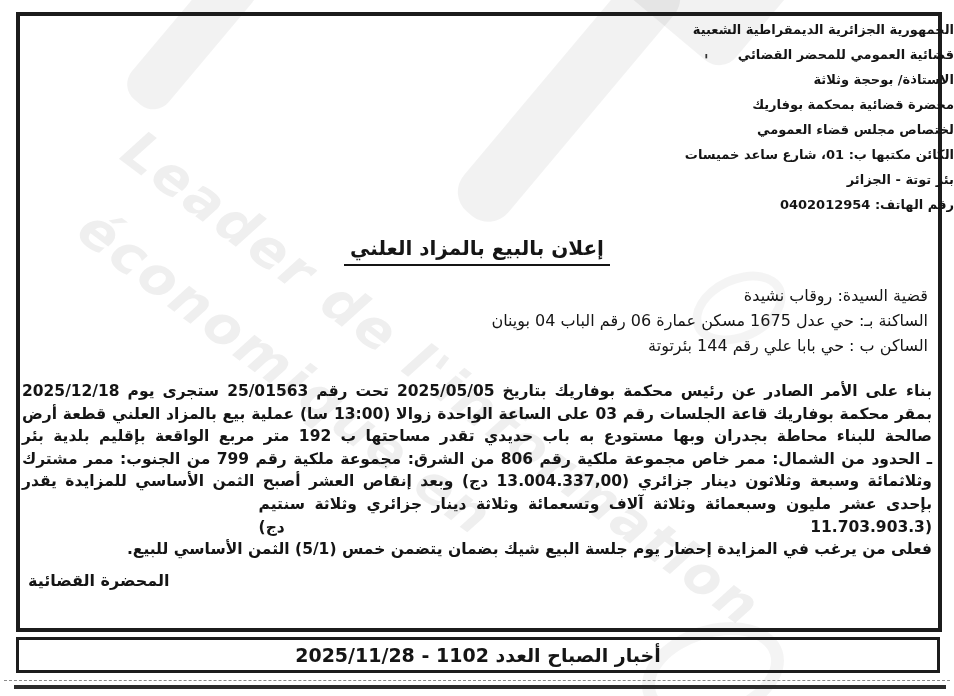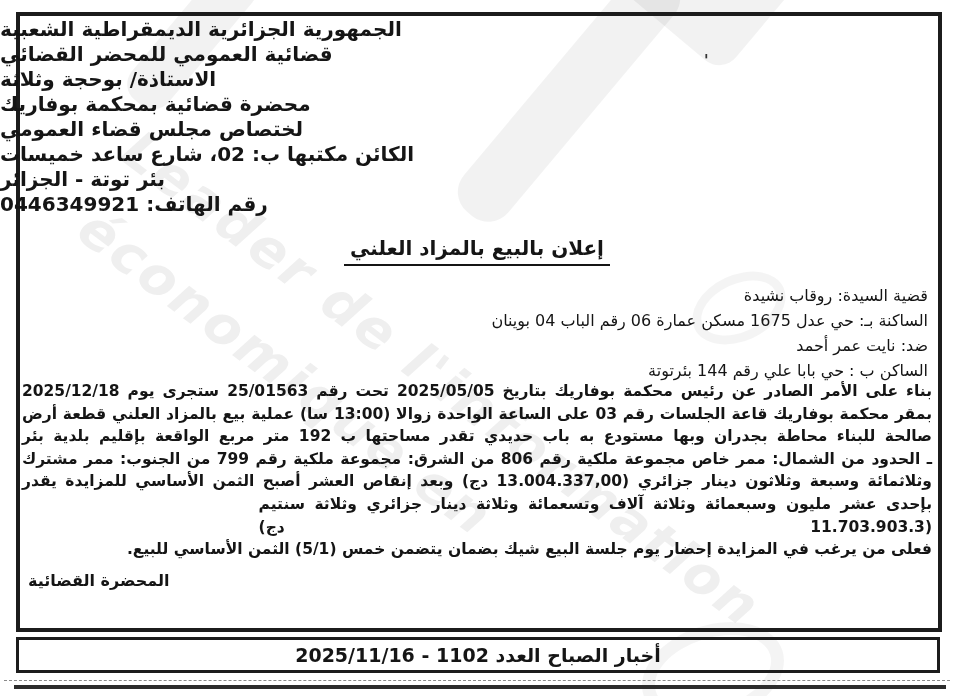--- a/index.html
+++ b/index.html
@@ -16,22 +16,22 @@
   .wm-ring{
     position:absolute;border:13px solid rgba(0,0,0,0.045);border-radius:50%;
     background:transparent;pointer-events:none;
   }
   
   .doc-frame{
     position:absolute;left:16px;top:12px;width:918px;height:612px;
     border:4px solid #1c1c1c;background:transparent;
   }
   .header{
-    position:absolute;top:17px;left:0;right:0;text-align:left;
-    font-weight:bold;font-size:20px;line-height:25px;direction:rtl;
+    position:absolute;top:17px;left:0;right:0;text-align:right;
+    font-weight:bold;font-size:13px;line-height:25px;direction:rtl;
   }
   .title-wrap{position:absolute;top:236px;left:0;right:0;text-align:center;direction:rtl;}
   .title-wrap span{
     display:inline-block;font-weight:bold;font-size:20px;
     border-bottom:2.5px solid #151515;padding:0 6px 4px 6px;
   }
   .case-block{
     position:absolute;top:283px;right:26px;left:26px;direction:rtl;text-align:right;
     font-weight:normal;font-size:16px;line-height:25px;
   }
@@ -70,48 +70,47 @@
   <div class="doc-frame"></div>
 
   <div class="artifact">'</div>
 
   <div class="header">
     <div>الجمهورية الجزائرية الديمقراطية الشعبية</div>
     <div>قضائية العمومي للمحضر القضائي</div>
     <div>الاستاذة/ بوحجة وثلاثة</div>
     <div>محضرة قضائية بمحكمة بوفاريك</div>
     <div>لختصاص مجلس قضاء العمومي</div>
-    <div>الكائن مكتبها ب: 02، شارع ساعد خميسات</div>
+    <div>الكائن مكتبها ب: 01، شارع ساعد خميسات</div>
     <div>بئر توتة - الجزائر</div>
-    <div>رقم الهاتف: 0446349921</div>
+    <div>رقم الهاتف: 0402012954</div>
   </div>
 
   <div class="title-wrap">
     <span>إعلان بالبيع بالمزاد العلني</span>
   </div>
 
   <div class="case-block">
     <div>قضية السيدة: روقاب نشيدة</div>
     <div>الساكنة بـ: حي عدل 1675 مسكن عمارة 06 رقم الباب 04 بوينان</div>
-    <div>ضد: نايت عمر أحمد</div>
     <div>الساكن ب : حي بابا علي رقم 144 بئرتوتة</div>
   </div>
 
   <div class="para-block">
     <div class="j">بناء على الأمر الصادر عن رئيس محكمة بوفاريك بتاريخ 2025/05/05 تحت رقم 25/01563 ستجرى يوم 2025/12/18</div>
     <div class="j">بمقر محكمة بوفاريك قاعة الجلسات رقم 03 على الساعة الواحدة زوالا (13:00 سا) عملية بيع بالمزاد العلني قطعة أرض</div>
     <div class="j">صالحة للبناء محاطة بجدران وبها مستودع به باب حديدي تقدر مساحتها ب 192 متر مربع الواقعة بإقليم بلدية بئر</div>
     <div class="j">ـ الحدود من الشمال: ممر خاص مجموعة ملكية رقم 806 من الشرق: مجموعة ملكية رقم 799 من الجنوب: ممر مشترك</div>
     <div class="j">وثلاثمائة وسبعة وثلاثون دينار جزائري (13.004.337,00 دج) وبعد إنقاص العشر أصبح الثمن الأساسي للمزايدة يقدر</div>
     <div class="j w74">بإحدى عشر مليون وسبعمائة وثلاثة آلاف وتسعمائة وثلاثة دينار جزائري وثلاثة سنتيم (11.703.903.3 دج)</div>
     <div class="r">فعلى من يرغب في المزايدة إحضار يوم جلسة البيع شيك بضمان يتضمن خمس (5/1) الثمن الأساسي للبيع.</div>
   </div>
 
   <div class="signature">المحضرة القضائية</div>
 
   <div class="footer-box">
-    <span>أخبار الصباح العدد 1102 - 2025/11/16</span>
+    <span>أخبار الصباح العدد 1102 - 2025/11/28</span>
   </div>
 
   <div class="rule-thin"></div>
   <div class="rule-thick"></div>
 
 </div>
 
 </body></html>

